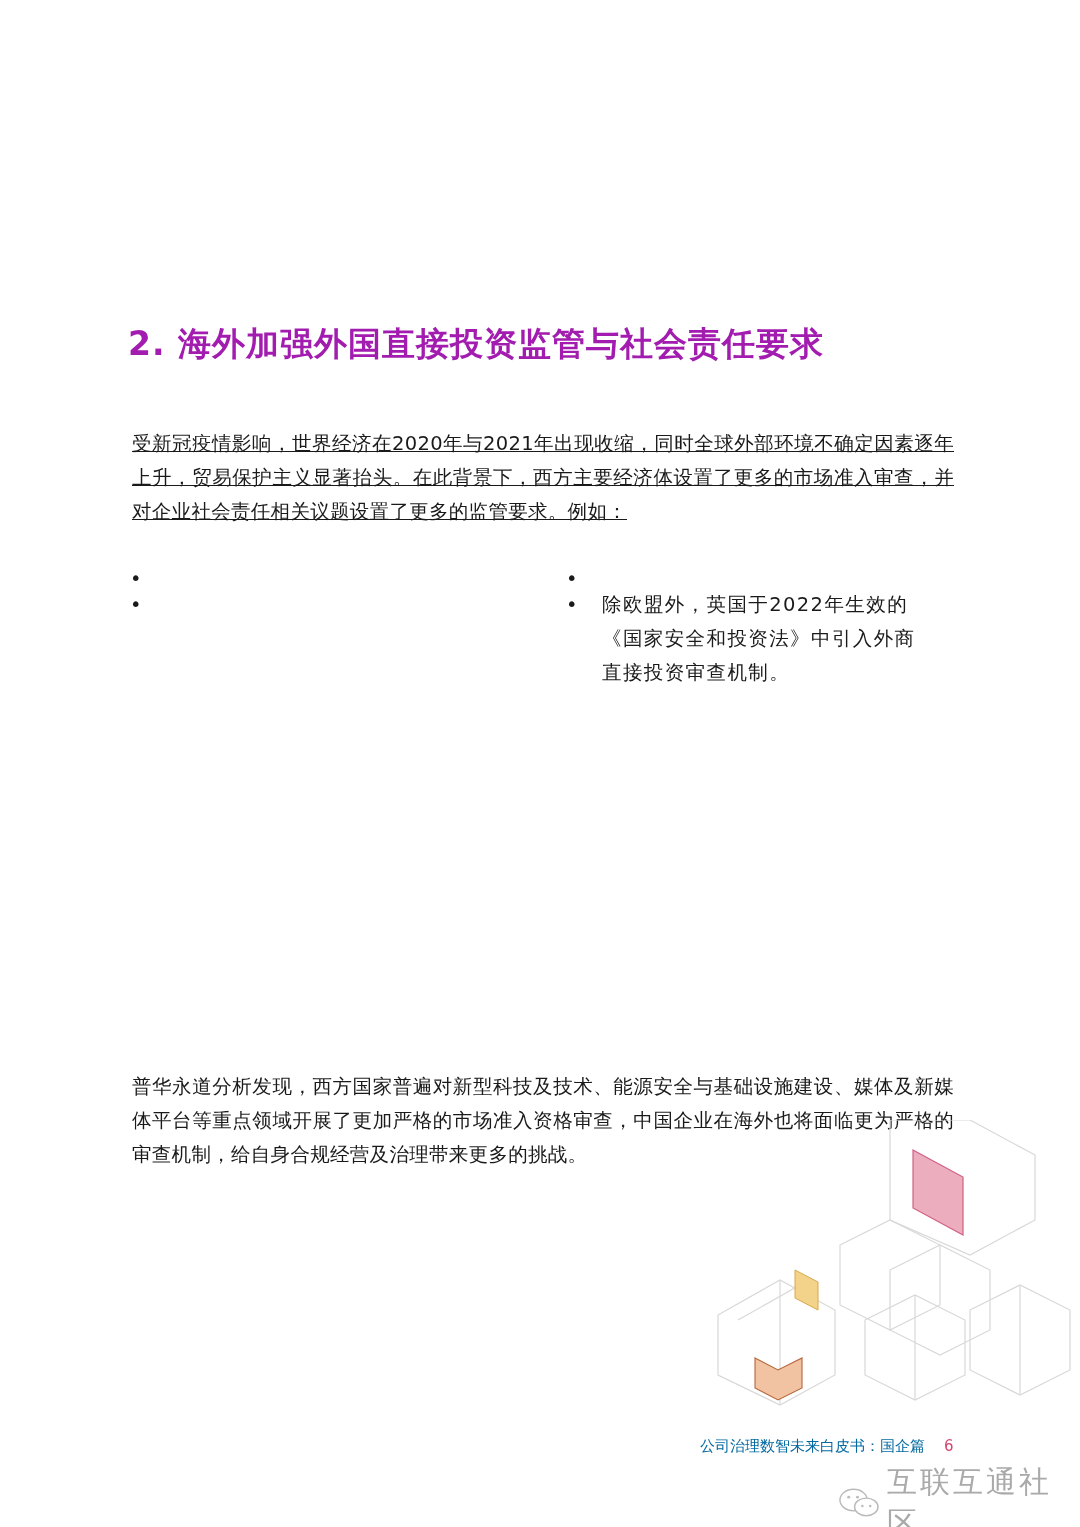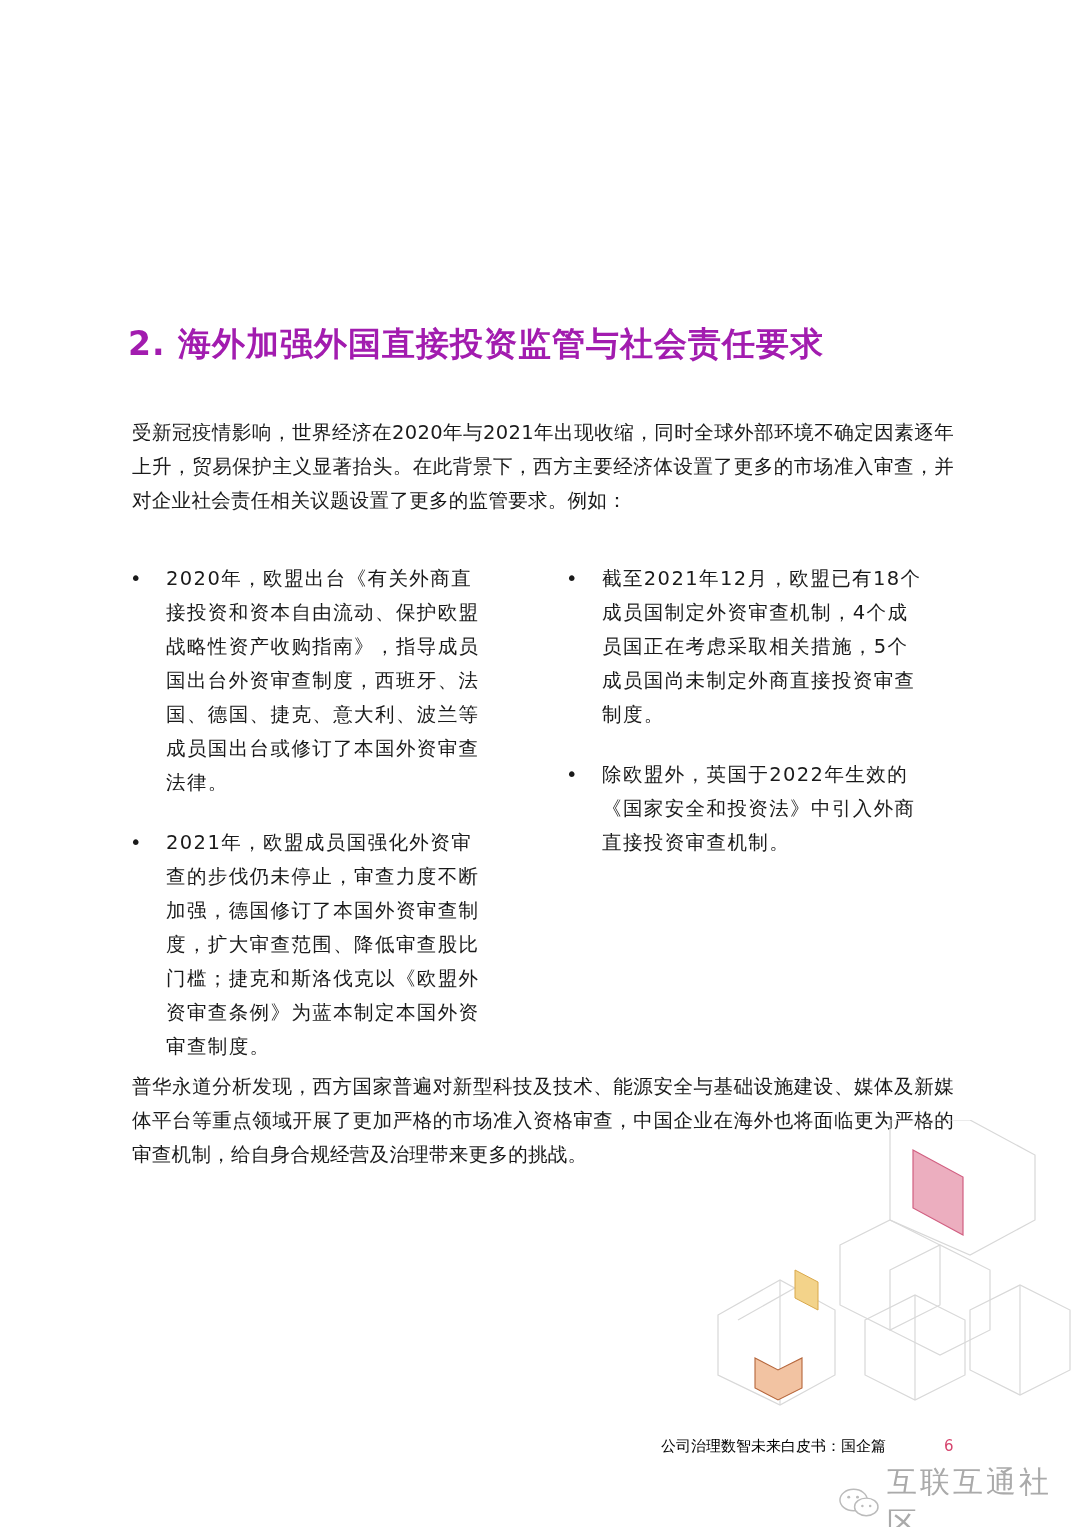--- a/index.html
+++ b/index.html
@@ -2,56 +2,53 @@
 <html><head>
 <meta charset="utf-8">
 <style>
   html, body { margin:0; padding:0; background:#ffffff; }
   body { width:1080px; height:1527px; position:relative; overflow:hidden;
          font-family:"DejaVu Sans","Liberation Sans",sans-serif; color:#1a1a1a; }
   .heading { position:absolute; left:128px; top:322px; font-size:33px; font-weight:bold;
              color:#a21caf; letter-spacing:1px; white-space:nowrap; }
   .para { position:absolute; left:132px; width:822px; font-size:19.5px; line-height:34px;
           text-align:justify; letter-spacing:0.3px; }
-  .intro { top:416px; }
+  .intro { top:427px;text-decoration:underline; }
   .outro { top:1022px;margin-top:48px; }
   .col { position:absolute; top:562px; width:360px; }
   .col.left { left:130px; }
   .col.right { left:566px; }
   .bullet { position:relative; padding-left:36px; font-size:19.5px; line-height:34px;
             letter-spacing:1.4px; margin-bottom:26px; }
   .bullet .dot { position:absolute; left:0; top:0; }
-  .footer { position:absolute; left:661px; top:1437px; font-size:15px; white-space:nowrap; color:#000000; }
+  .footer { position:absolute; left:700px; top:1437px; font-size:15px; white-space:nowrap; color:#0369a1; }
   .page-num { position:absolute; left:944px; top:1437px; font-size:15px; color:#d6456e; }
   .watermark { position:absolute; left:838px; top:1462px; display:flex; align-items:center; gap:6px;
                color:#aaa; font-size:30px; letter-spacing:3px; }
   .decor { position:absolute; left:700px; top:1120px; }
 </style>
 </head>
 <body>
 
 <div class="heading">2.  海外加强外国直接投资监管与社会责任要求</div>
 
 <div class="para intro">受新冠疫情影响，世界经济在2020年与2021年出现收缩，同时全球外部环境不确定因素逐年上升，贸易保护主义显著抬头。在此背景下，西方主要经济体设置了更多的市场准入审查，并对企业社会责任相关议题设置了更多的监管要求。例如：</div>
 
 <div class="col left">
   <div class="bullet">
     <span class="dot">•</span>
-    <span>2020年，欧盟出台《有关外商直接投资和资本自由流动、保护欧盟战略性资产收购指南》，指导成员国出台外资审查制度，西班牙、法国、德国、捷克、意大利、波兰等成员国出台或修订了本国外资审查法律。</span>
   </div>
   <div class="bullet">
     <span class="dot">•</span>
-    <span>2021年，欧盟成员国强化外资审查的步伐仍未停止，审查力度不断加强，德国修订了本国外资审查制度，扩大审查范围、降低审查股比门槛；捷克和斯洛伐克以《欧盟外资审查条例》为蓝本制定本国外资审查制度。</span>
   </div>
 </div>
 
 <div class="col right">
   <div class="bullet">
     <span class="dot">•</span>
-    <span>截至2021年12月，欧盟已有18个成员国制定外资审查机制，4个成员国正在考虑采取相关措施，5个成员国尚未制定外商直接投资审查制度。</span>
   </div>
   <div class="bullet">
     <span class="dot">•</span>
     <span>除欧盟外，英国于2022年生效的《国家安全和投资法》中引入外商直接投资审查机制。</span>
   </div>
 </div>
 
 <div class="para outro">普华永道分析发现，西方国家普遍对新型科技及技术、能源安全与基础设施建设、媒体及新媒体平台等重点领域开展了更加严格的市场准入资格审查，中国企业在海外也将面临更为严格的审查机制，给自身合规经营及治理带来更多的挑战。</div>
 
 <svg class="decor" width="380" height="320" viewBox="0 0 380 320">

